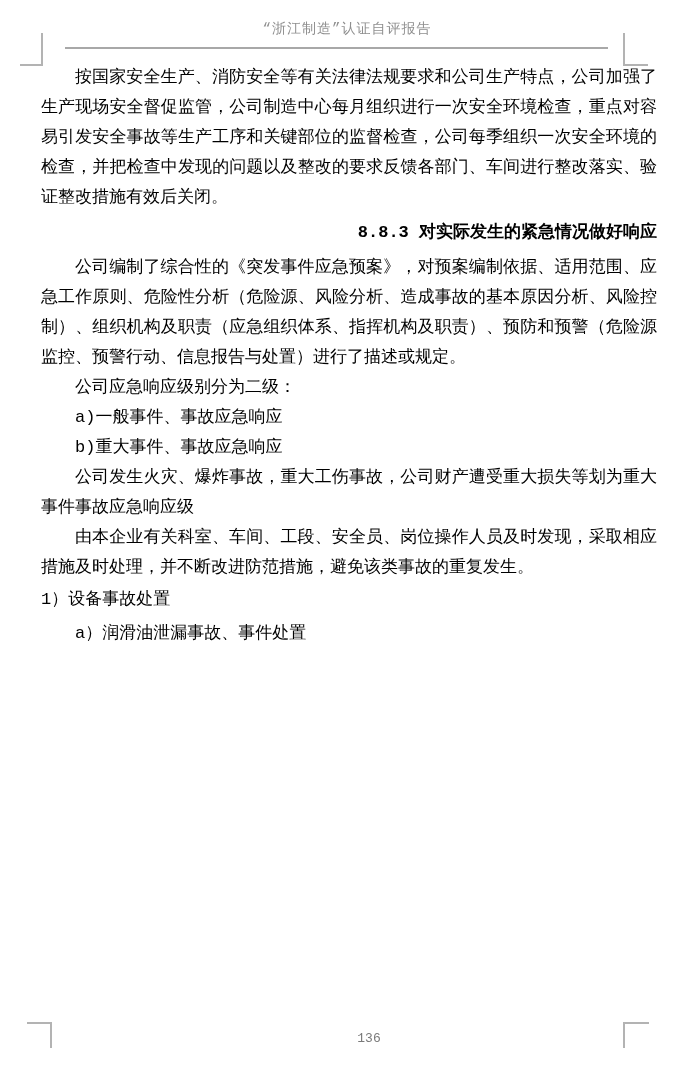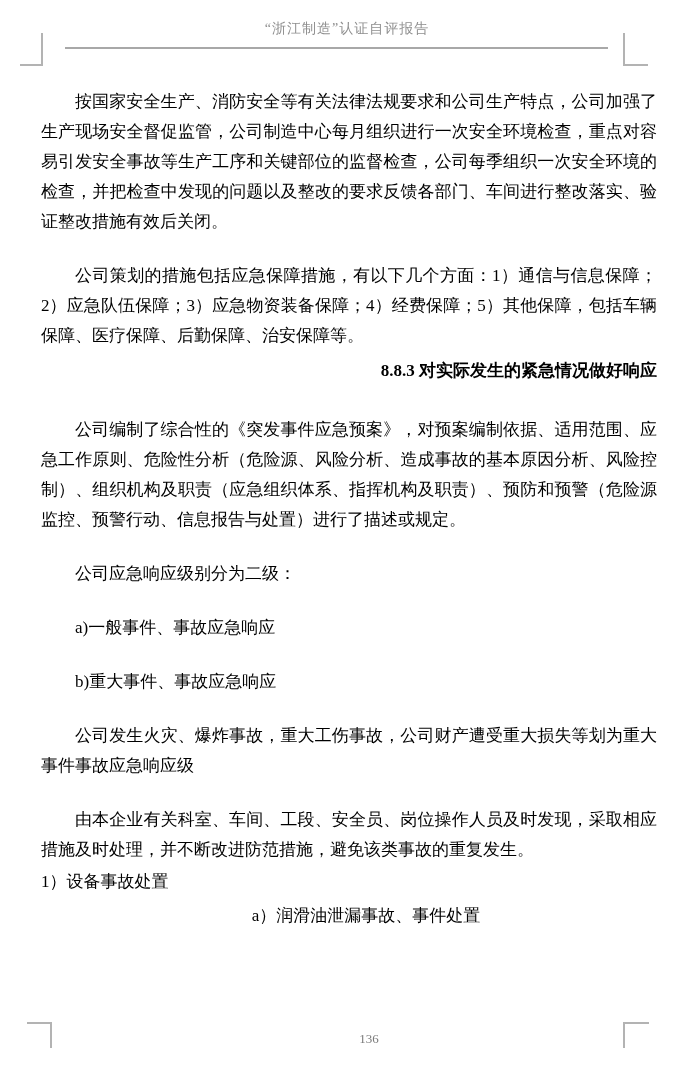--- a/index.html
+++ b/index.html
@@ -6,21 +6,21 @@
     margin: 0;
     padding: 0;
     background: #ffffff;
   }
   .page {
     position: relative;
     width: 694px;
     height: 1074px;
     background: #ffffff;
     overflow: hidden;
-    font-family: Liberation Serif, serif;
+    font-family: Liberation Mono, monospace;
     color: #000000;
   }
 
   
   .header-title {
     position: absolute;
     top: 18px;
     left: 0;
     width: 100%;
     text-align: center;
@@ -73,42 +73,41 @@
     line-height: 30px;
     text-align: justify;
   }
   .para {
     margin: 0;
     padding: 0;
     word-break: break-all;
   }
   .para.indent {
     text-indent: 2em;
-    margin-top: 24px;
   }
   .para.heading {
     font-weight: bold;
     text-align: right;
     line-height: 40px;
     text-indent: 0;
   }
   .para.bold-indent {
     font-weight: bold;
     text-indent: 2em;
     margin-top: 8px;
     text-align: left;
   }
   .para.noindent {
     text-indent: 0;
     margin-top: 2px;
   }
   .para.sub-item {
     text-indent: 2em;
     margin-top: 4px;
-    text-align: center;
+    text-align: left;
   }
 
   
   .footer {
     position: absolute;
     top: 1031px;
     left: 0;
     width: 100%;
     text-align: center;
     font-size: 13px;
@@ -126,21 +125,20 @@
     <div class="header-rule"></div>
   </div>
 
   <div class="crop-mark tl"></div>
   <div class="crop-mark tr"></div>
   <div class="crop-mark bl"></div>
   <div class="crop-mark br"></div>
 
   <div class="content" id="content">
       <div class="para indent">按国家安全生产、消防安全等有关法律法规要求和公司生产特点，公司加强了生产现场安全督促监管，公司制造中心每月组织进行一次安全环境检查，重点对容易引发安全事故等生产工序和关键部位的监督检查，公司每季组织一次安全环境的检查，并把检查中发现的问题以及整改的要求反馈各部门、车间进行整改落实、验证整改措施有效后关闭。</div>
-      <div class="para indent">公司策划的措施包括应急保障措施，有以下几个方面：1）通信与信息保障；2）应急队伍保障；3）应急物资装备保障；4）经费保障；5）其他保障，包括车辆保障、医疗保障、后勤保障、治安保障等。</div>
       <div class="para heading">8.8.3 对实际发生的紧急情况做好响应</div>
       <div class="para indent">公司编制了综合性的《突发事件应急预案》，对预案编制依据、适用范围、应急工作原则、危险性分析（危险源、风险分析、造成事故的基本原因分析、风险控制）、组织机构及职责（应急组织体系、指挥机构及职责）、预防和预警（危险源监控、预警行动、信息报告与处置）进行了描述或规定。</div>
       <div class="para indent">公司应急响应级别分为二级：</div>
       <div class="para indent">a)一般事件、事故应急响应</div>
       <div class="para indent">b)重大事件、事故应急响应</div>
       <div class="para indent">公司发生火灾、爆炸事故，重大工伤事故，公司财产遭受重大损失等划为重大事件事故应急响应级</div>
       <div class="para indent">由本企业有关科室、车间、工段、安全员、岗位操作人员及时发现，采取相应措施及时处理，并不断改进防范措施，避免该类事故的重复发生。</div>
       <div class="para noindent">1）设备事故处置</div>
       <div class="para sub-item">a）润滑油泄漏事故、事件处置</div>
     </div>

